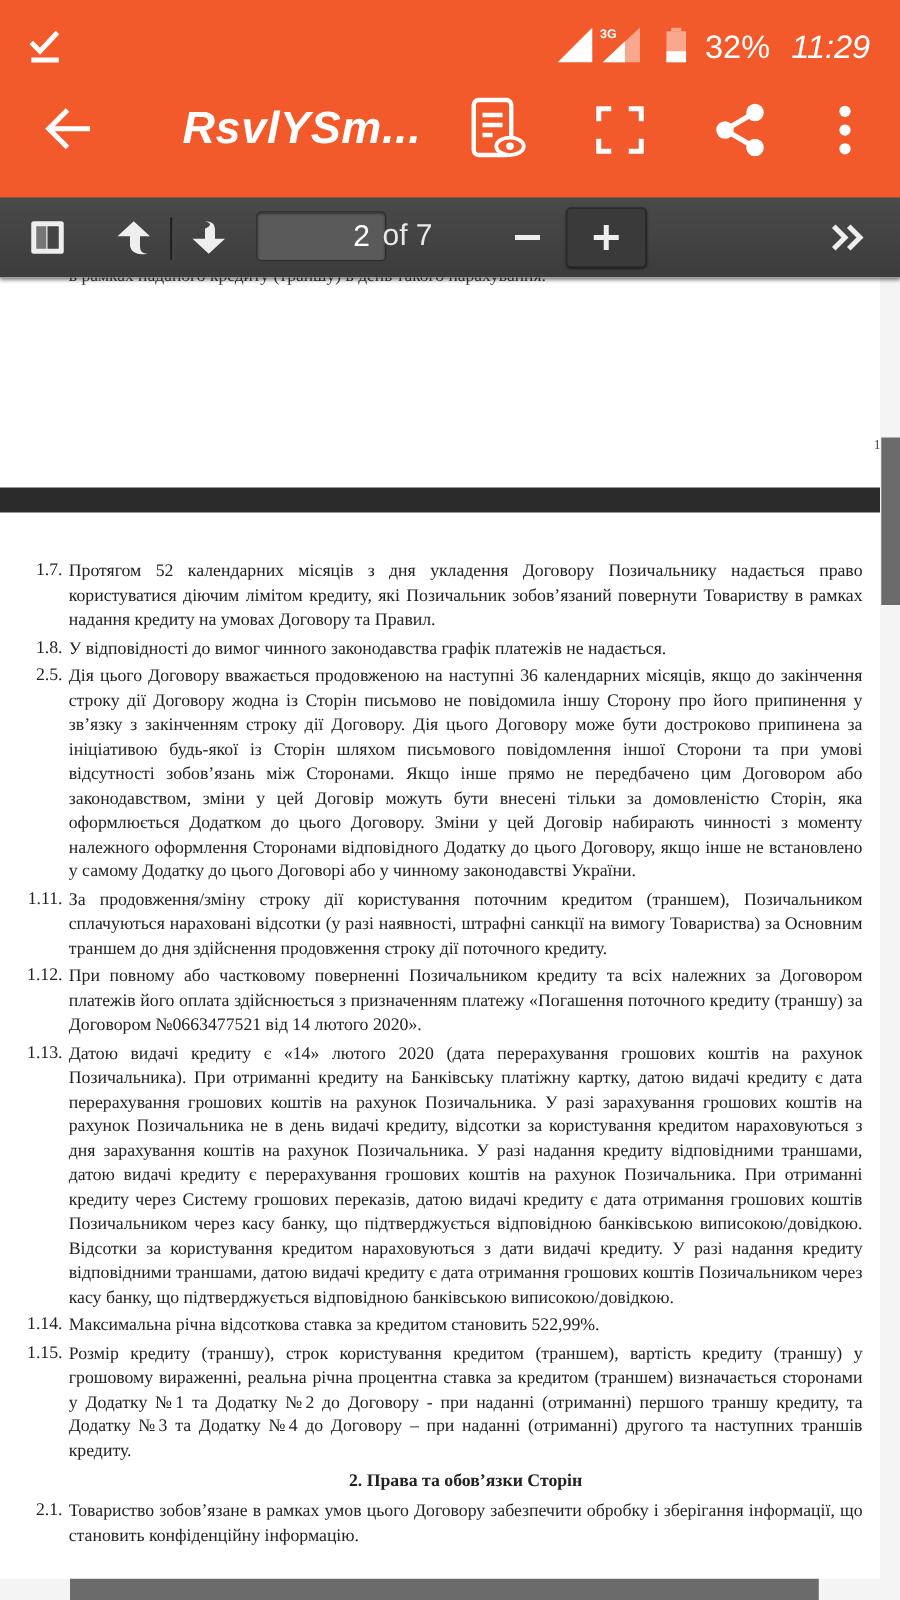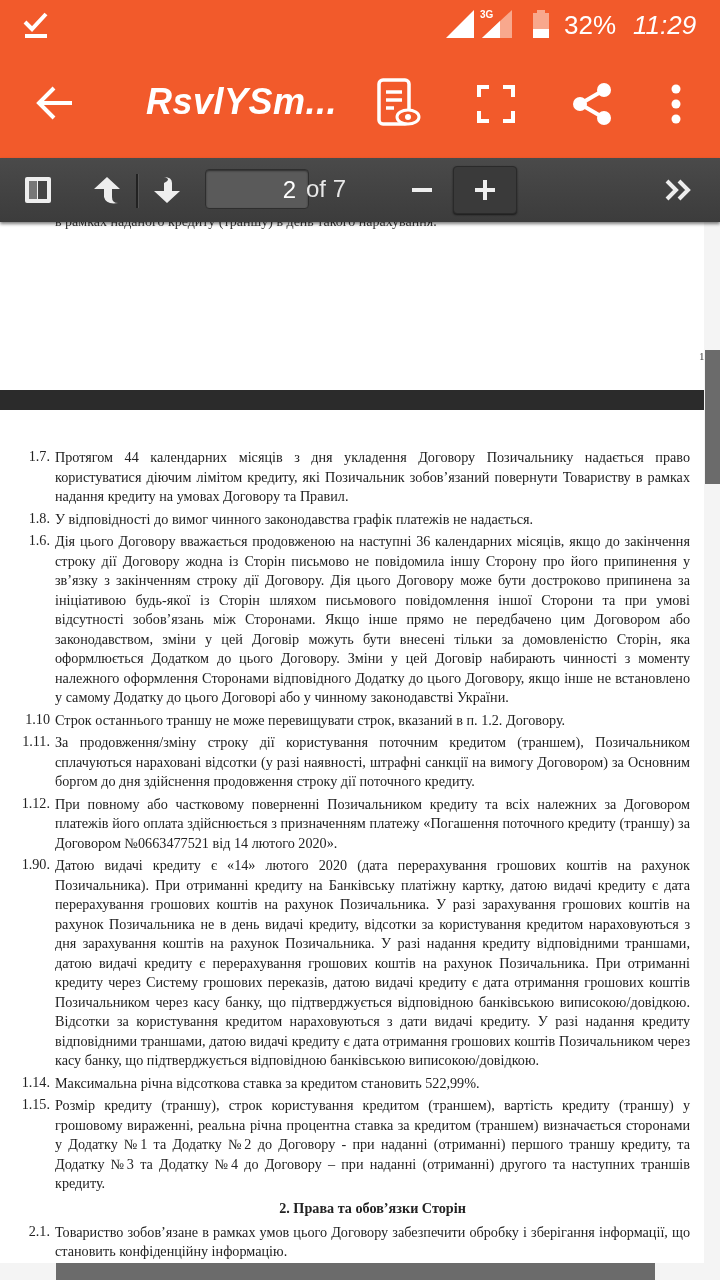--- a/index.html
+++ b/index.html
@@ -1,20 +1,20 @@
 <!DOCTYPE html>
 <html><head>
 <meta charset="utf-8">
 <style>
   html, body { margin:0; padding:0; }
   body { width:720px; height:1280px; overflow:hidden; position:relative; background:#ffffff; font-family:"Liberation Sans", sans-serif; }
 
   
   .appbar { position:absolute; left:0; top:0; width:720px; height:160px; background:#F25A2B; color:#fff; }
-  .status { position:absolute; left:0; top:0; width:720px; height:52px; }
+  .status { position:absolute; left:0; top:12px; width:720px; height:52px; }
   .status .dl { position:absolute; left:22px; top:10px; width:28px; height:30px; }
   .status .sig { position:absolute; left:446px; top:10px; width:28px; height:28px; }
   .status .sig3g { position:absolute; left:478px; top:8px; width:34px; height:30px; }
   .status .bat { position:absolute; left:533px; top:10px; width:16px; height:28px; }
   .status .pct { position:absolute; left:564px; top:8px; font-size:26px; line-height:34px; }
   .status .time { position:absolute; left:633px; top:8px; font-size:26px; line-height:34px;font-style:italic; }
 
   .titlebar { position:absolute; left:0; top:52px; width:720px; height:104px;font-style:italic; }
   .titlebar .back { position:absolute; left:34px; top:30px; width:42px; height:42px; }
   .titlebar .title { position:absolute; left:146px; top:26px; font-size:36px; font-weight:bold; line-height:48px; letter-spacing:0.5px; }
@@ -149,44 +149,40 @@
 </div>
 
 <div class="viewer doc">
   <div class="prevline">в рамках наданого кредиту (траншу) в день такого нарахування.</div>
   <div class="pagenum">1</div>
   <div class="gap"></div>
 
   <div class="items">
     <div class="item">
         <span class="num">1.7.</span>
-        <div class="txt">Протягом 44 календарних місяців з дня укладення Договору Позичальнику надається право користуватися діючим лімітом кредиту, які Позичальник зобов’язаний повернути Товариству в рамках надання кредиту на умовах Договору та Правил.</div>
+        <div class="txt">Протягом 52 календарних місяців з дня укладення Договору Позичальнику надається право користуватися діючим лімітом кредиту, які Позичальник зобов’язаний повернути Товариству в рамках надання кредиту на умовах Договору та Правил.</div>
       </div>
     <div class="item">
         <span class="num">1.8.</span>
         <div class="txt">У відповідності до вимог чинного законодавства графік платежів не надається.</div>
       </div>
     <div class="item">
-        <span class="num">1.6.</span>
+        <span class="num">2.5.</span>
         <div class="txt">Дія цього Договору вважається продовженою на наступні 36 календарних місяців, якщо до закінчення строку дії Договору жодна із Сторін письмово не повідомила іншу Сторону про його припинення у зв’язку з закінченням строку дії Договору. Дія цього Договору може бути достроково припинена за ініціативою будь-якої із Сторін шляхом письмового повідомлення іншої Сторони та при умові відсутності зобов’язань між Сторонами. Якщо інше прямо не передбачено цим Договором або законодавством, зміни у цей Договір можуть бути внесені тільки за домовленістю Сторін, яка оформлюється Додатком до цього Договору. Зміни у цей Договір набирають чинності з моменту належного оформлення Сторонами відповідного Додатку до цього Договору, якщо інше не встановлено у самому Додатку до цього Договорі або у чинному законодавстві України.</div>
       </div>
     <div class="item">
-        <span class="num">1.10</span>
-        <div class="txt">Строк останнього траншу не може перевищувати строк, вказаний в п. 1.2. Договору.</div>
-      </div>
-    <div class="item">
         <span class="num">1.11.</span>
-        <div class="txt">За продовження/зміну строку дії користування поточним кредитом (траншем), Позичальником сплачуються нараховані відсотки (у разі наявності, штрафні санкції на вимогу Договором) за Основним боргом до дня здійснення продовження строку дії поточного кредиту.</div>
+        <div class="txt">За продовження/зміну строку дії користування поточним кредитом (траншем), Позичальником сплачуються нараховані відсотки (у разі наявності, штрафні санкції на вимогу Товариства) за Основним траншем до дня здійснення продовження строку дії поточного кредиту.</div>
       </div>
     <div class="item">
         <span class="num">1.12.</span>
         <div class="txt">При повному або частковому поверненні Позичальником кредиту та всіх належних за Договором платежів його оплата здійснюється з призначенням платежу «Погашення поточного кредиту (траншу) за Договором №0663477521 від 14 лютого 2020».</div>
       </div>
     <div class="item">
-        <span class="num">1.90.</span>
+        <span class="num">1.13.</span>
         <div class="txt">Датою видачі кредиту є  «14» лютого 2020 (дата перерахування грошових коштів на рахунок Позичальника). При отриманні кредиту на Банківську платіжну картку, датою видачі кредиту є дата перерахування грошових коштів на рахунок Позичальника. У разі зарахування грошових коштів на рахунок Позичальника не в день видачі кредиту, відсотки за користування кредитом нараховуються з дня зарахування коштів на рахунок Позичальника. У разі надання кредиту відповідними траншами, датою видачі кредиту є перерахування грошових коштів на рахунок Позичальника. При отриманні кредиту через Систему грошових переказів, датою видачі кредиту є дата отримання грошових коштів Позичальником через касу банку, що підтверджується відповідною банківською виписокою/довідкою. Відсотки за користування кредитом нараховуються з дати видачі кредиту. У разі надання кредиту відповідними траншами, датою видачі кредиту є дата отримання грошових коштів Позичальником через касу банку, що підтверджується відповідною банківською виписокою/довідкою.</div>
       </div>
     <div class="item">
         <span class="num">1.14.</span>
         <div class="txt">Максимальна річна відсоткова ставка за кредитом становить 522,99%.</div>
       </div>
     <div class="item">
         <span class="num">1.15.</span>
         <div class="txt">Розмір кредиту (траншу), строк користування кредитом (траншем), вартість кредиту (траншу) у грошовому вираженні, реальна річна процентна ставка за кредитом (траншем) визначається сторонами у Додатку №1 та Додатку №2 до Договору - при наданні (отриманні) першого траншу кредиту, та Додатку №3 та Додатку №4 до Договору – при наданні (отриманні) другого та наступних траншів кредиту.</div>
       </div>

